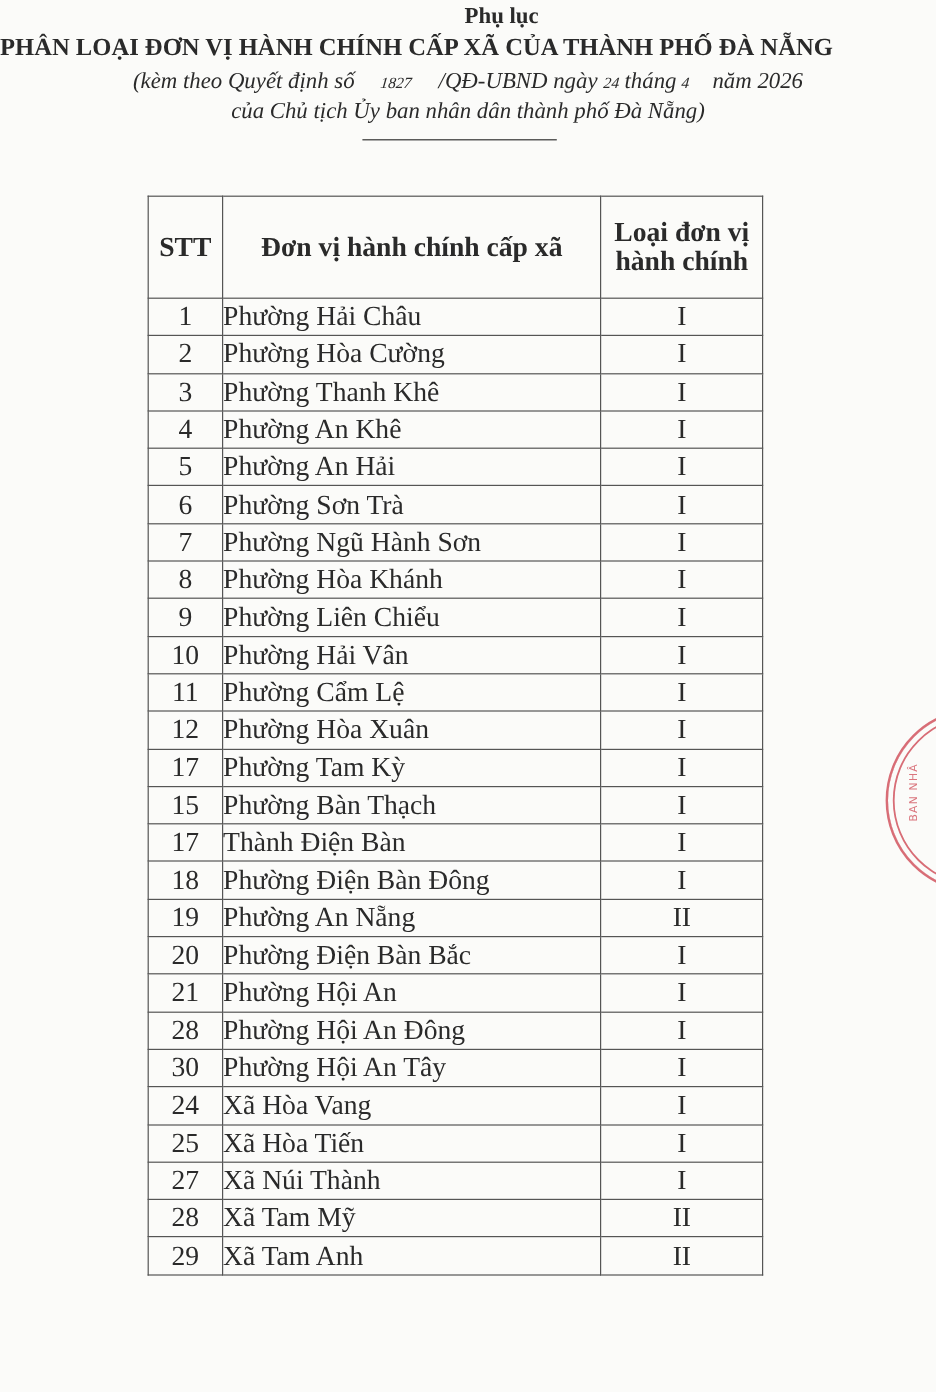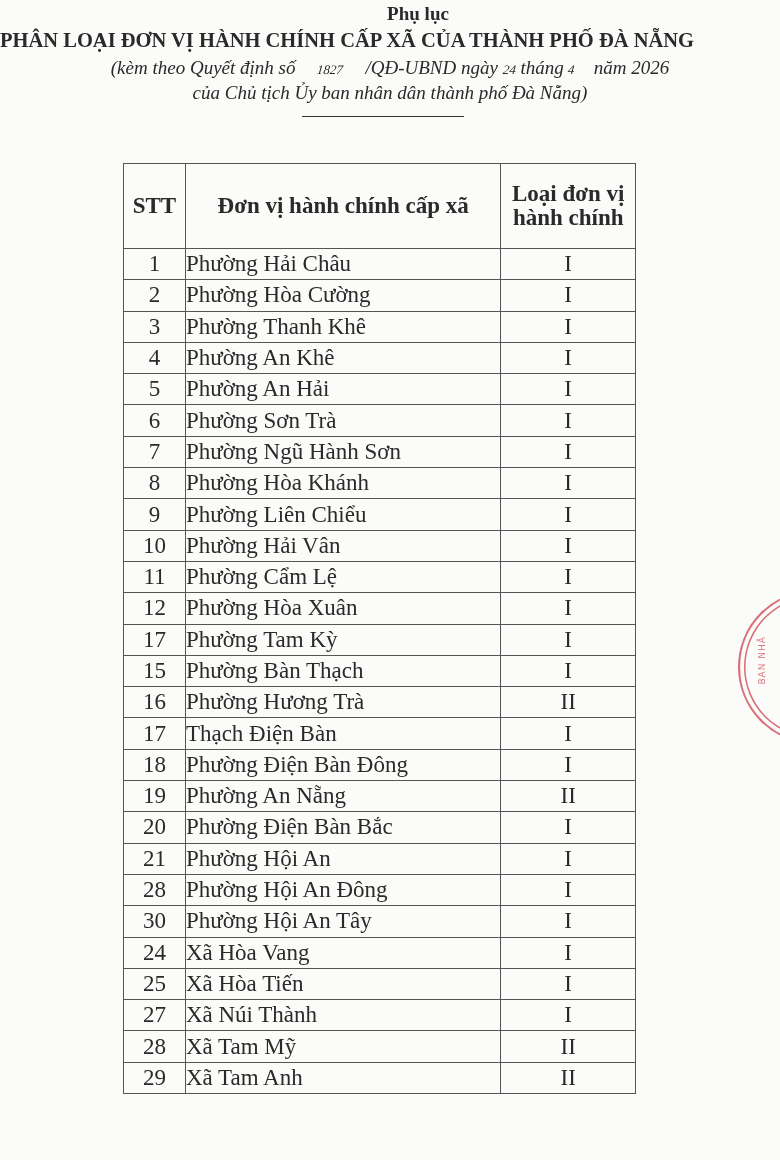--- a/index.html
+++ b/index.html
@@ -164,27 +164,22 @@
         <td class="stt">17</td>
         <td class="name">Phường Tam Kỳ</td>
         <td class="type">I</td>
       </tr>
       <tr>
         <td class="stt">15</td>
         <td class="name">Phường Bàn Thạch</td>
         <td class="type">I</td>
       </tr>
       <tr>
-        <td class="stt">16</td>
-        <td class="name">Phường Hương Trà</td>
-        <td class="type">II</td>
-      </tr>
-      <tr>
         <td class="stt">17</td>
-        <td class="name">Thạch Điện Bàn</td>
+        <td class="name">Thành Điện Bàn</td>
         <td class="type">I</td>
       </tr>
       <tr>
         <td class="stt">18</td>
         <td class="name">Phường Điện Bàn Đông</td>
         <td class="type">I</td>
       </tr>
       <tr>
         <td class="stt">19</td>
         <td class="name">Phường An Nẵng</td>

